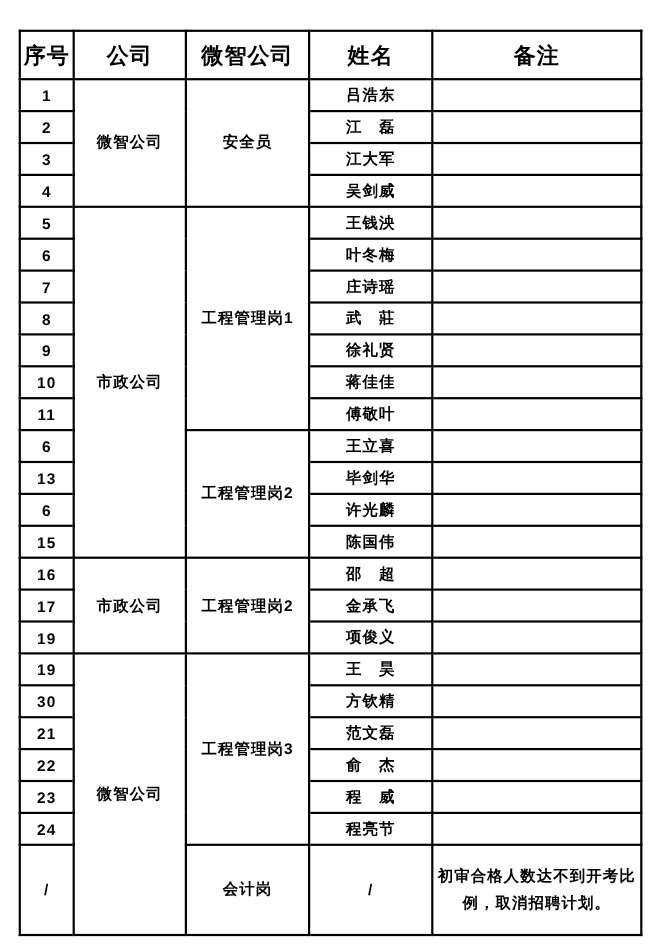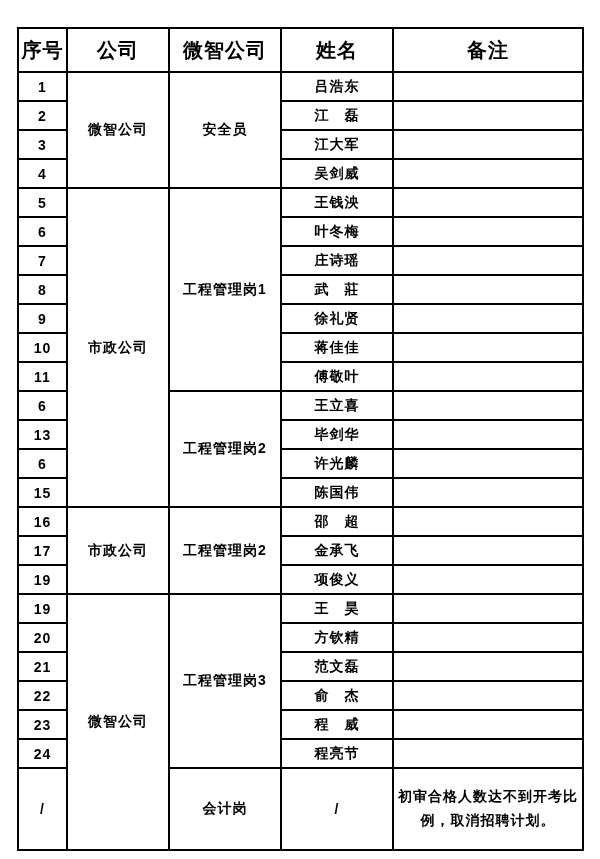--- a/index.html
+++ b/index.html
@@ -175,21 +175,21 @@
   </tr>
 
   <tr>
     <td class="r">19</td>
     <td rowspan="7">微智公司</td>
     <td rowspan="6">工程管理岗3</td>
     <td class="r">王　昊</td>
     <td class="r"></td>
   </tr>
   <tr>
-    <td class="r">20</td>
+    <td class="r">30</td>
     <td class="r">方钦精</td>
     <td class="r"></td>
   </tr>
   <tr>
     <td class="r">21</td>
     <td class="r">范文磊</td>
     <td class="r"></td>
   </tr>
   <tr>
     <td class="r">22</td>

